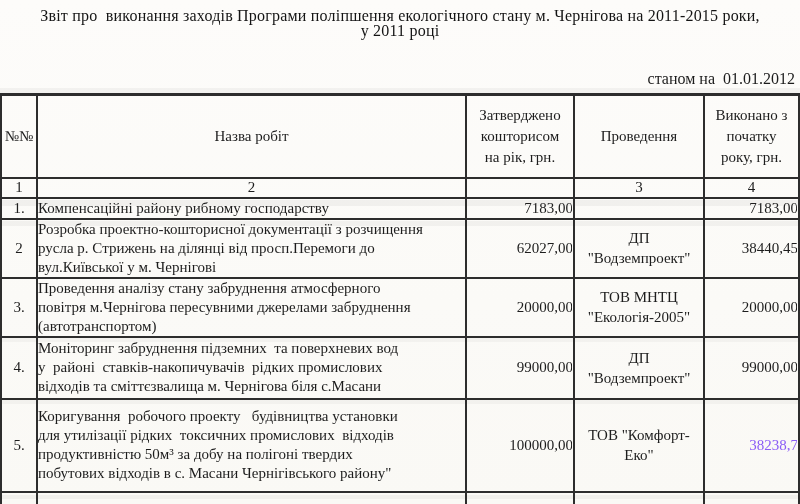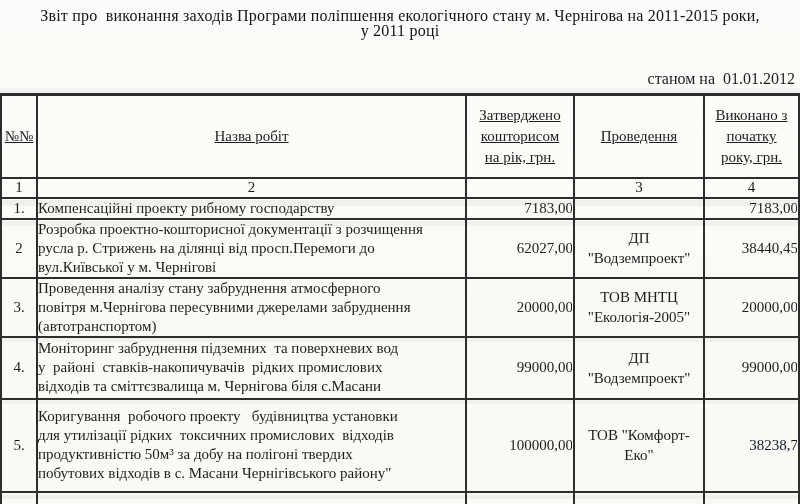--- a/index.html
+++ b/index.html
@@ -37,26 +37,26 @@
 
   tr.r-header  { height: 83px; }
   tr.r-number  { height: 20px; }
   tr.r-1       { height: 21px; }
   tr.r-2       { height: 57px; }
   tr.r-3       { height: 59px; }
   tr.r-4       { height: 62px; }
   tr.r-5       { height: 93px; }
   tr.r-partial { height: 20px; }
 
-  .c-head { text-align: center; white-space: pre-wrap; line-height: 21px; text-decoration: underline; }
+  .c-head { text-align: center; white-space: pre-wrap; line-height: 21px; }
   .c-num  { text-align: center; }
   .c-name { text-align: left; padding: 1px 3px 1px 5px; white-space: pre-wrap; line-height: 19px; }
   .c-amount { text-align: right; padding-right: 3px; border-radius: 9px; }
   .c-exec { text-align: center; white-space: pre-wrap; line-height: 20px; }
-  .faded { color: #0f172a; }
+  .faded { color: #8b5cf6; }
 
   .streak {
     position: absolute; left: 0; width: 800px;
     background: rgba(60,60,60,0.05); pointer-events: none;
   }
   .s1 { top: 88px;  height: 5px; }
   .s2 { top: 200px; height: 6px; background: rgba(60,60,60,0.06); }
   .s3 { top: 221px; height: 5px; }
   .s4 { top: 337px; height: 5px; background: rgba(60,60,60,0.04); }
   .s5 { top: 399px; height: 5px; background: rgba(60,60,60,0.04); }
@@ -97,21 +97,21 @@
     <tr class="r-number">
       <td class="c-num">1</td>
       <td class="c-num">2</td>
       <td class="c-num"></td>
       <td class="c-num">3</td>
       <td class="c-num">4</td>
     </tr>
 
     <tr class="r-1">
       <td class="c-num">1.</td>
-      <td class="c-name">Компенсаційні проекту рибному господарству</td>
+      <td class="c-name">Компенсаційні району рибному господарству</td>
       <td class="c-amount">7183,00</td>
       <td class="c-exec"></td>
       <td class="c-amount">7183,00</td>
     </tr>
 
     <tr class="r-2">
       <td class="c-num">2</td>
       <td class="c-name">Розробка проектно-кошторисної документації з розчищення
 русла р. Стрижень на ділянці від просп.Перемоги до
 вул.Київської у м. Чернігові</td>

